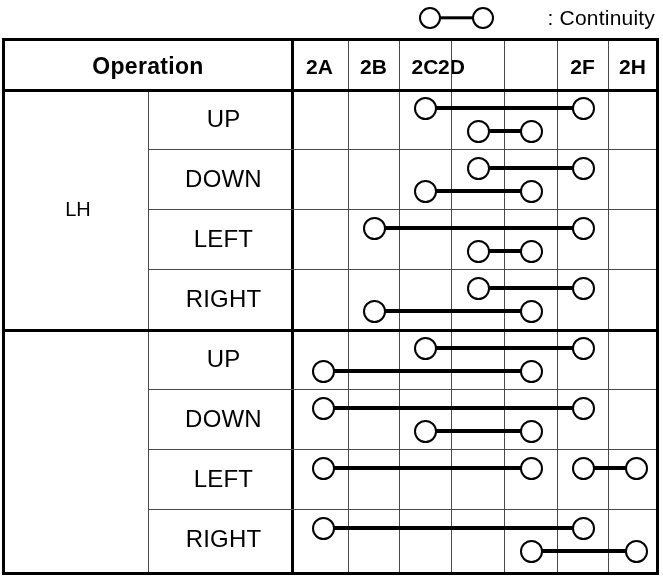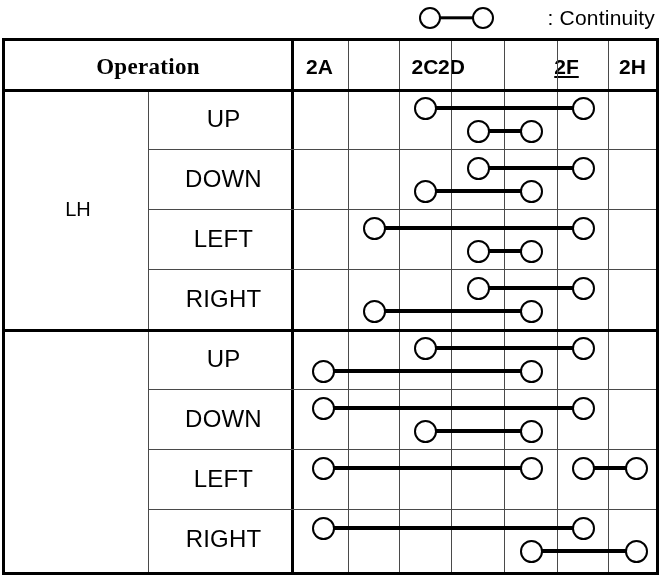--- a/index.html
+++ b/index.html
@@ -73,21 +73,20 @@
     position:absolute;
     display:flex;align-items:center;justify-content:center;
     font-weight:bold;
     font-size:22px;
     height:51px;top:0;
   }
   #hdr-operation{
     left:0;width:291px;
     font-size:23px;
     letter-spacing:.3px;
-    font-family:Liberation Serif, serif;
   }
   .hdr-col{font-size:21px;}
 
   
   .group-label{
     position:absolute;
     left:0;width:146px;
     display:flex;align-items:center;justify-content:center;
     font-size:20px;
   }
@@ -127,23 +126,24 @@
       <span class="lc right"></span>
     </div>
     <span id="legend-label">: Continuity</span>
   </div>
 </div>
 
 <div id="table-frame">
   <div id="grid">
       <div class="hdr-cell" id="hdr-operation" style="left: 0px; width: 286px; font-size: 23px;">Operation</div>
       <div class="hdr-cell hdr-col" style="left: 286px; width: 57px;">2A</div>
+      <div class="hdr-cell hdr-col" style="left: 343px; width: 51px;">2B</div>
       <div class="hdr-cell hdr-col" style="left: 394px; width: 52px;">2C</div>
       <div class="hdr-cell hdr-col" style="left: 420px; width: 53px;">2D</div>
-      <div class="hdr-cell hdr-col" style="left: 536px; width: 51px; text-decoration: underline;">2F</div>
+      <div class="hdr-cell hdr-col" style="left: 552px; width: 51px;">2F</div>
       <div class="hdr-cell hdr-col" style="left: 603px; width: 49px;">2H</div>
       <div class="vline" style="left: 143px; top: 48px; bottom: 0px;"></div>
       <div class="vline thick" style="left: 286px; top: 0px; bottom: 0px;"></div>
       <div class="vline" style="left: 343px; top: 0px; bottom: 0px;"></div>
       <div class="vline" style="left: 394px; top: 0px; bottom: 0px;"></div>
       <div class="vline" style="left: 446px; top: 0px; bottom: 0px;"></div>
       <div class="vline" style="left: 499px; top: 0px; bottom: 0px;"></div>
       <div class="vline" style="left: 552px; top: 0px; bottom: 0px;"></div>
       <div class="vline" style="left: 603px; top: 0px; bottom: 0px;"></div>
       <div class="hline thick" style="top: 48px;"></div>

